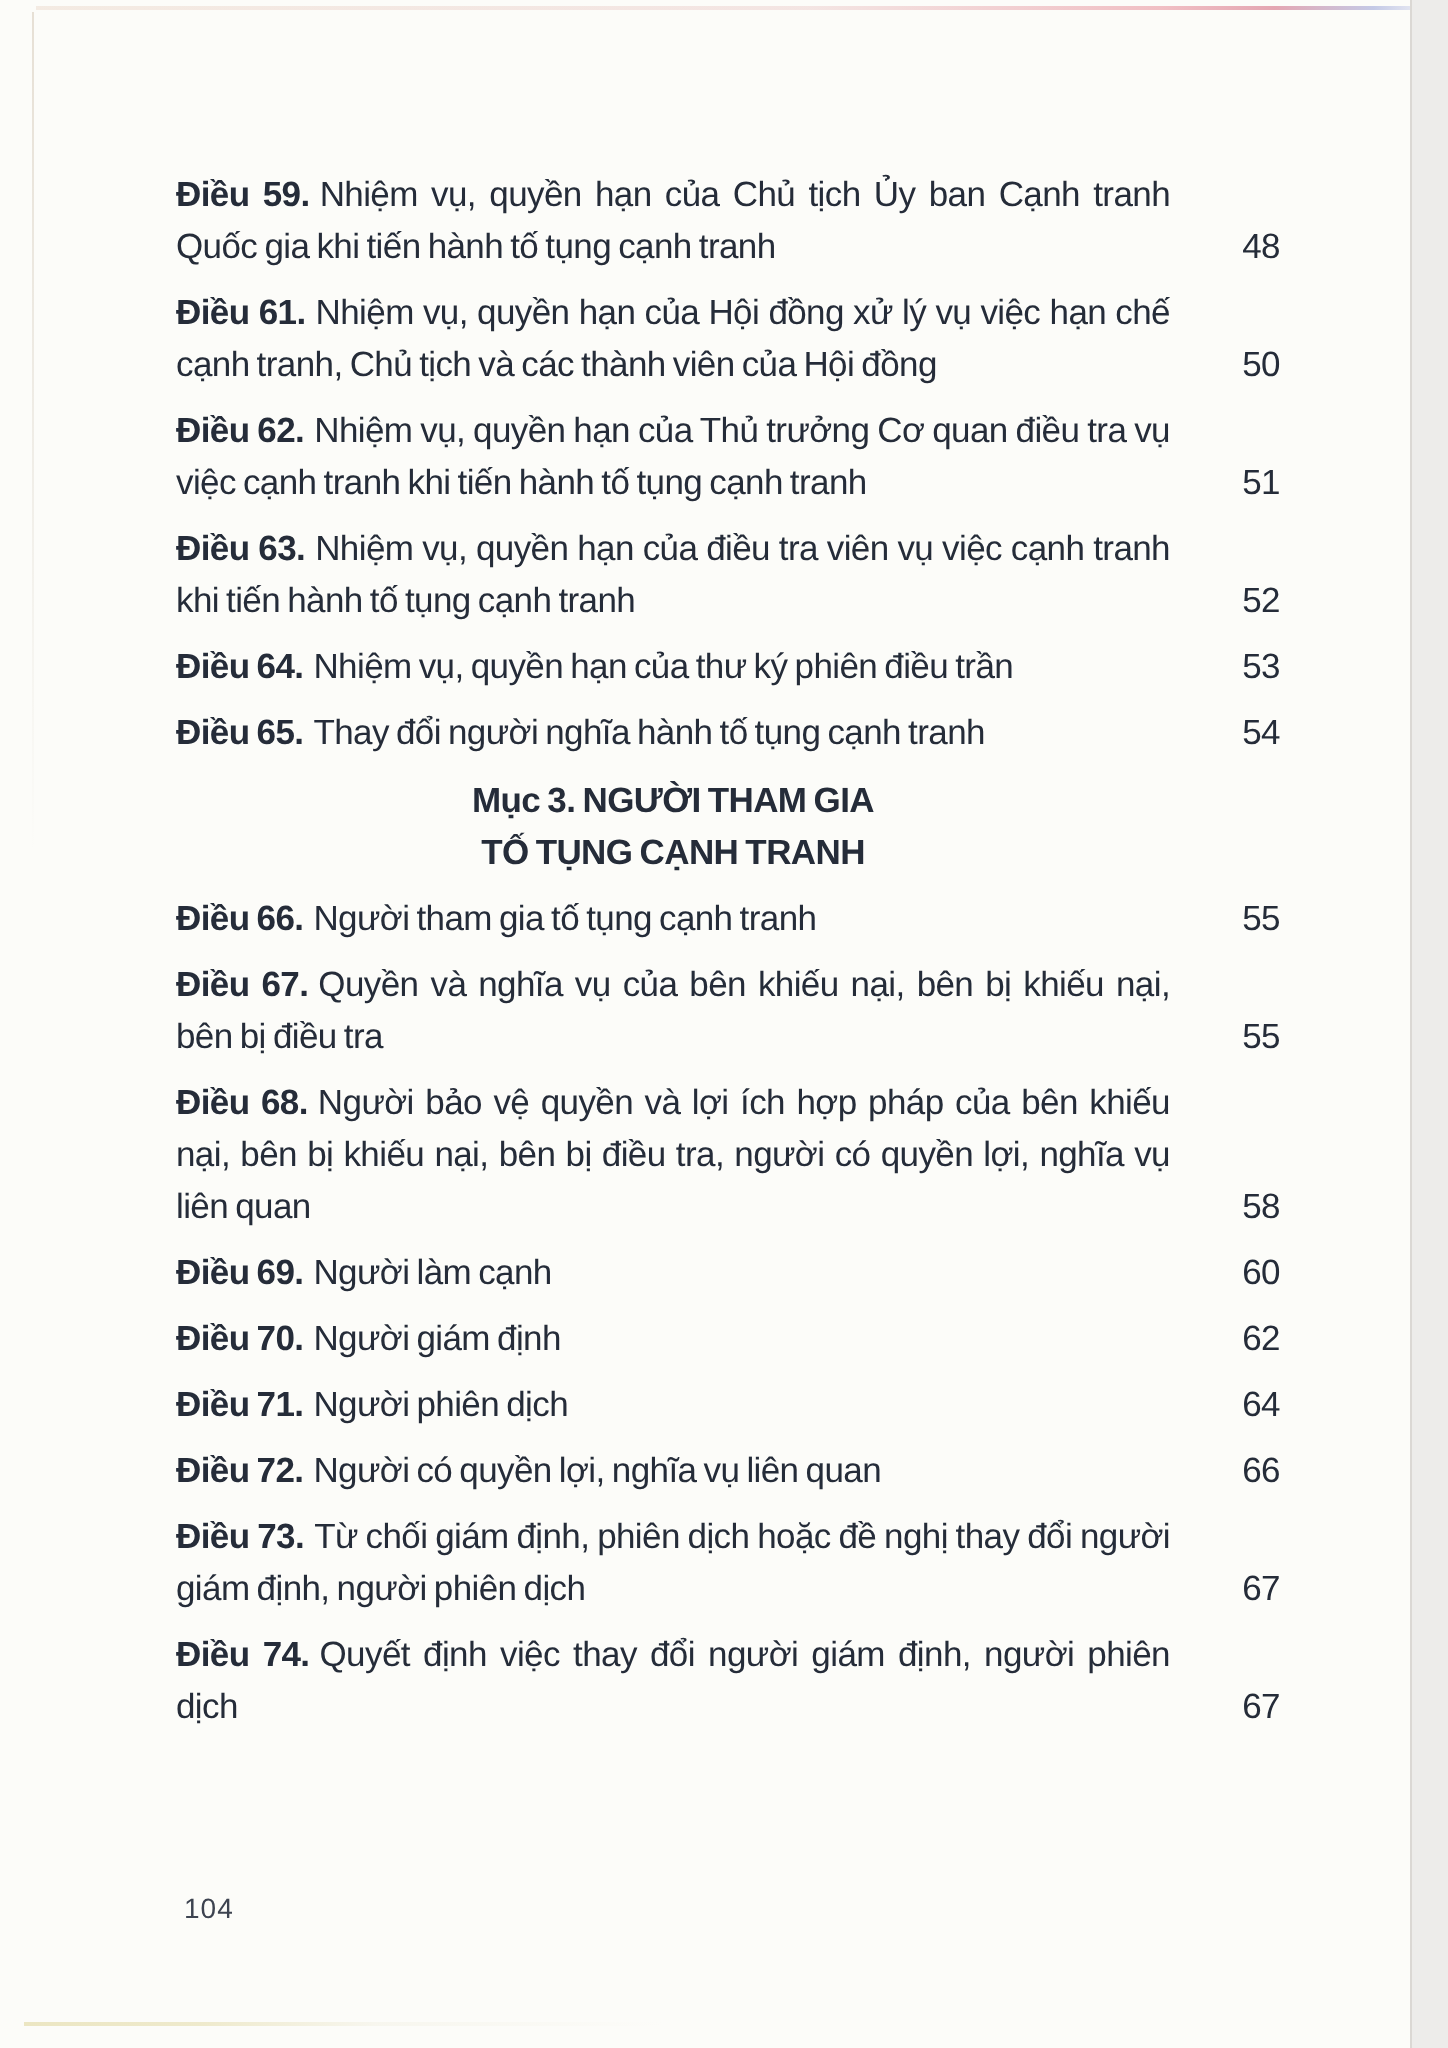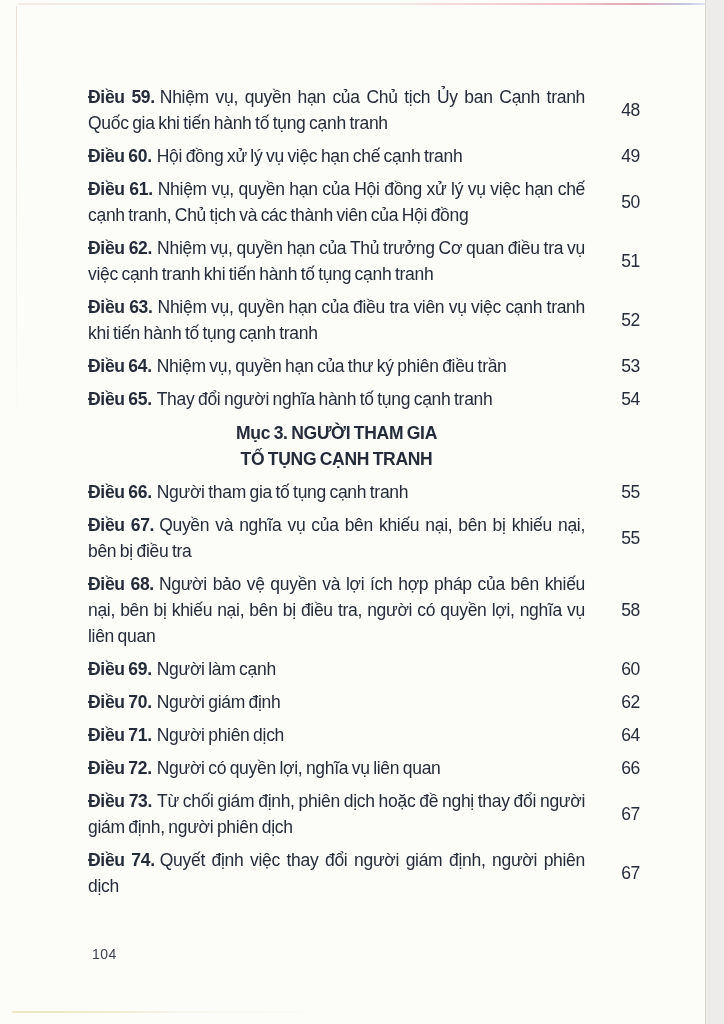--- a/index.html
+++ b/index.html
@@ -52,21 +52,21 @@
   .toc{
     position:absolute;
     left:88px;top:84px;width:552px;
     font-size:17.5px;
     line-height:26px;
     letter-spacing:-0.3px;
     word-spacing:-1px;
   }
   .entry{
     display:flex;
-    align-items:center;
+    align-items:flex-end;
     margin-bottom:7px;
   }
   .entry-text{
     flex:1;
     text-align:justify;
   }
   .entry-label{
     font-weight:700;
     padding-right:5px;
   }
@@ -95,24 +95,20 @@
 <div class="art art-top"></div>
 <div class="art art-left"></div>
 <div class="art art-right"></div>
 <div class="art art-bottom"></div>
 
 <div class="toc">
 
   <div class="entry">
     <div class="entry-text"><b class="entry-label">Điều 59.</b><span>Nhiệm vụ, quyền hạn của Chủ tịch Ủy ban Cạnh tranh Quốc gia khi tiến hành tố tụng cạnh tranh</span></div>
     <div class="entry-page">48</div>
-  </div>
-  <div class="entry">
-    <div class="entry-text"><b class="entry-label">Điều 60.</b><span>Hội đồng xử lý vụ việc hạn chế cạnh tranh</span></div>
-    <div class="entry-page">49</div>
   </div>
   <div class="entry">
     <div class="entry-text"><b class="entry-label">Điều 61.</b><span>Nhiệm vụ, quyền hạn của Hội đồng xử lý vụ việc hạn chế cạnh tranh, Chủ tịch và các thành viên của Hội đồng</span></div>
     <div class="entry-page">50</div>
   </div>
   <div class="entry">
     <div class="entry-text"><b class="entry-label">Điều 62.</b><span>Nhiệm vụ, quyền hạn của Thủ trưởng Cơ quan điều tra vụ việc cạnh tranh khi tiến hành tố tụng cạnh tranh</span></div>
     <div class="entry-page">51</div>
   </div>
   <div class="entry">

